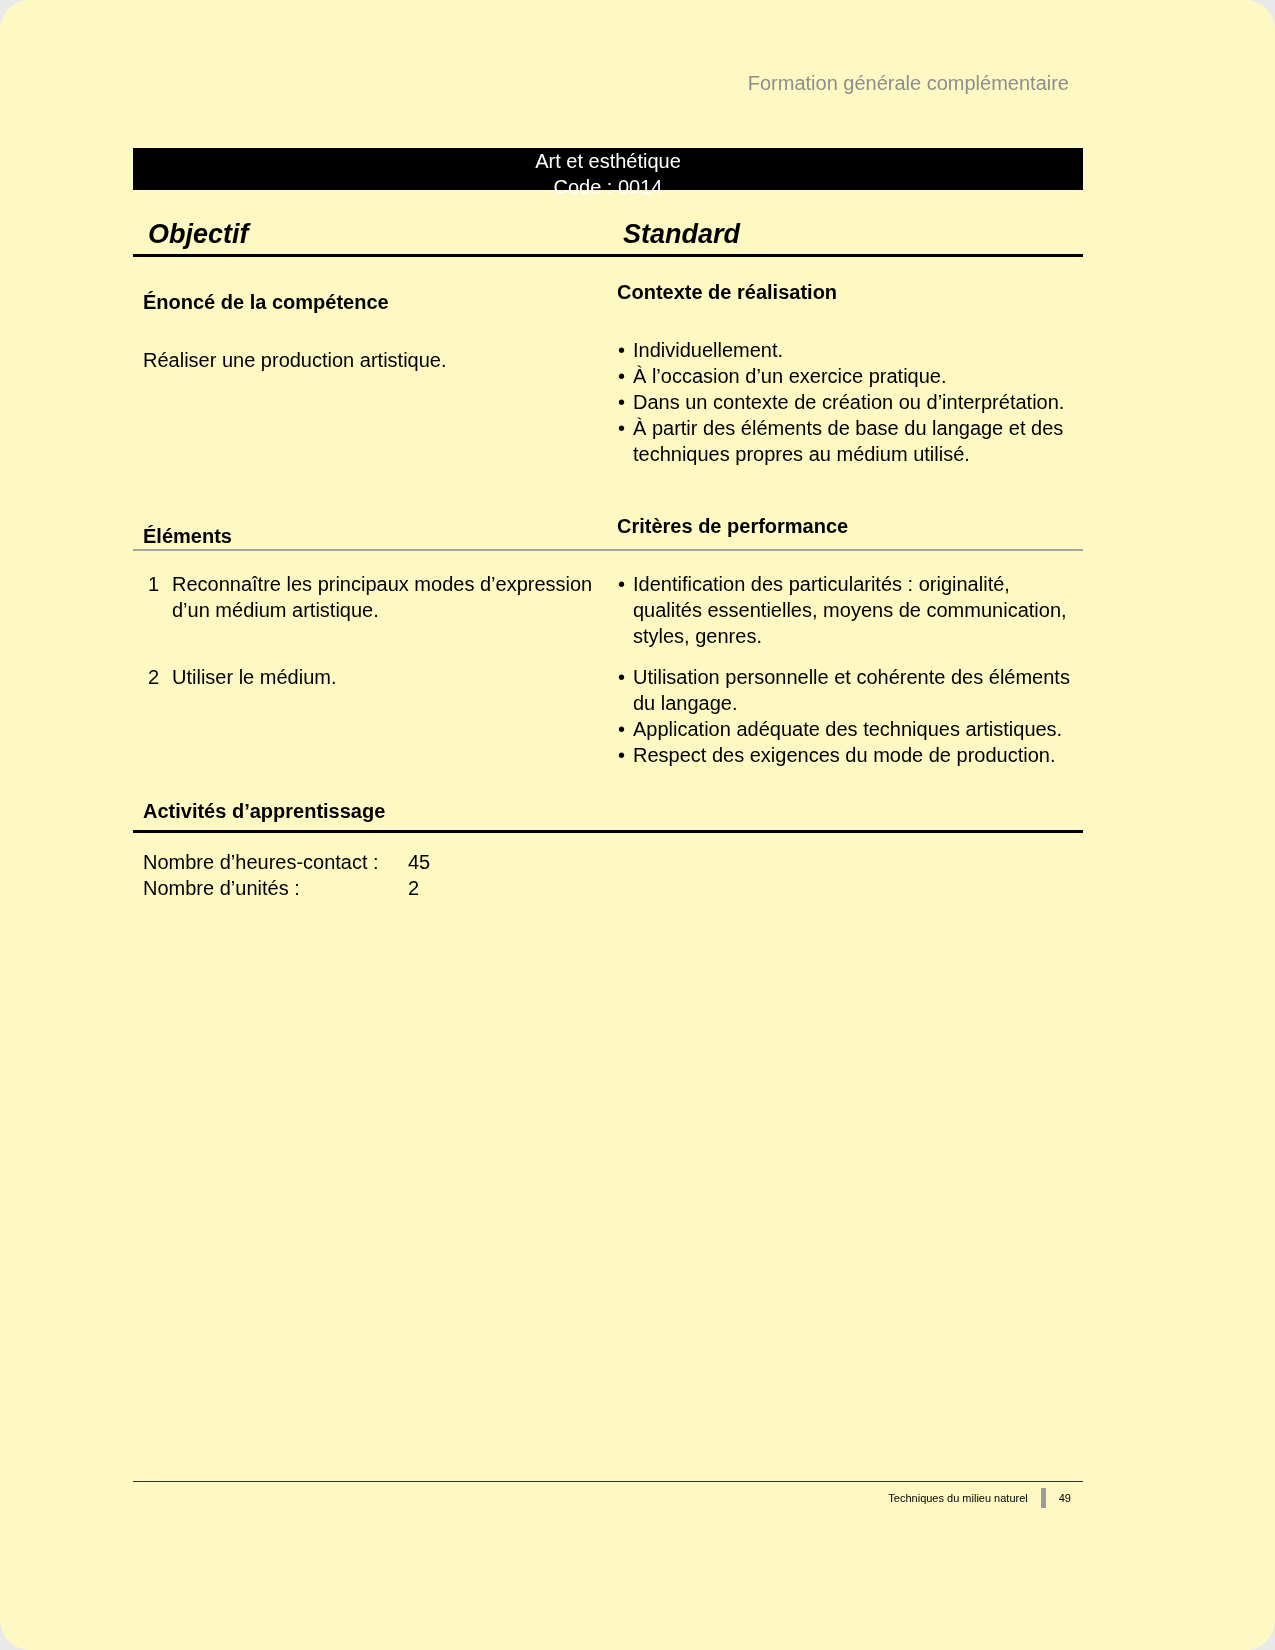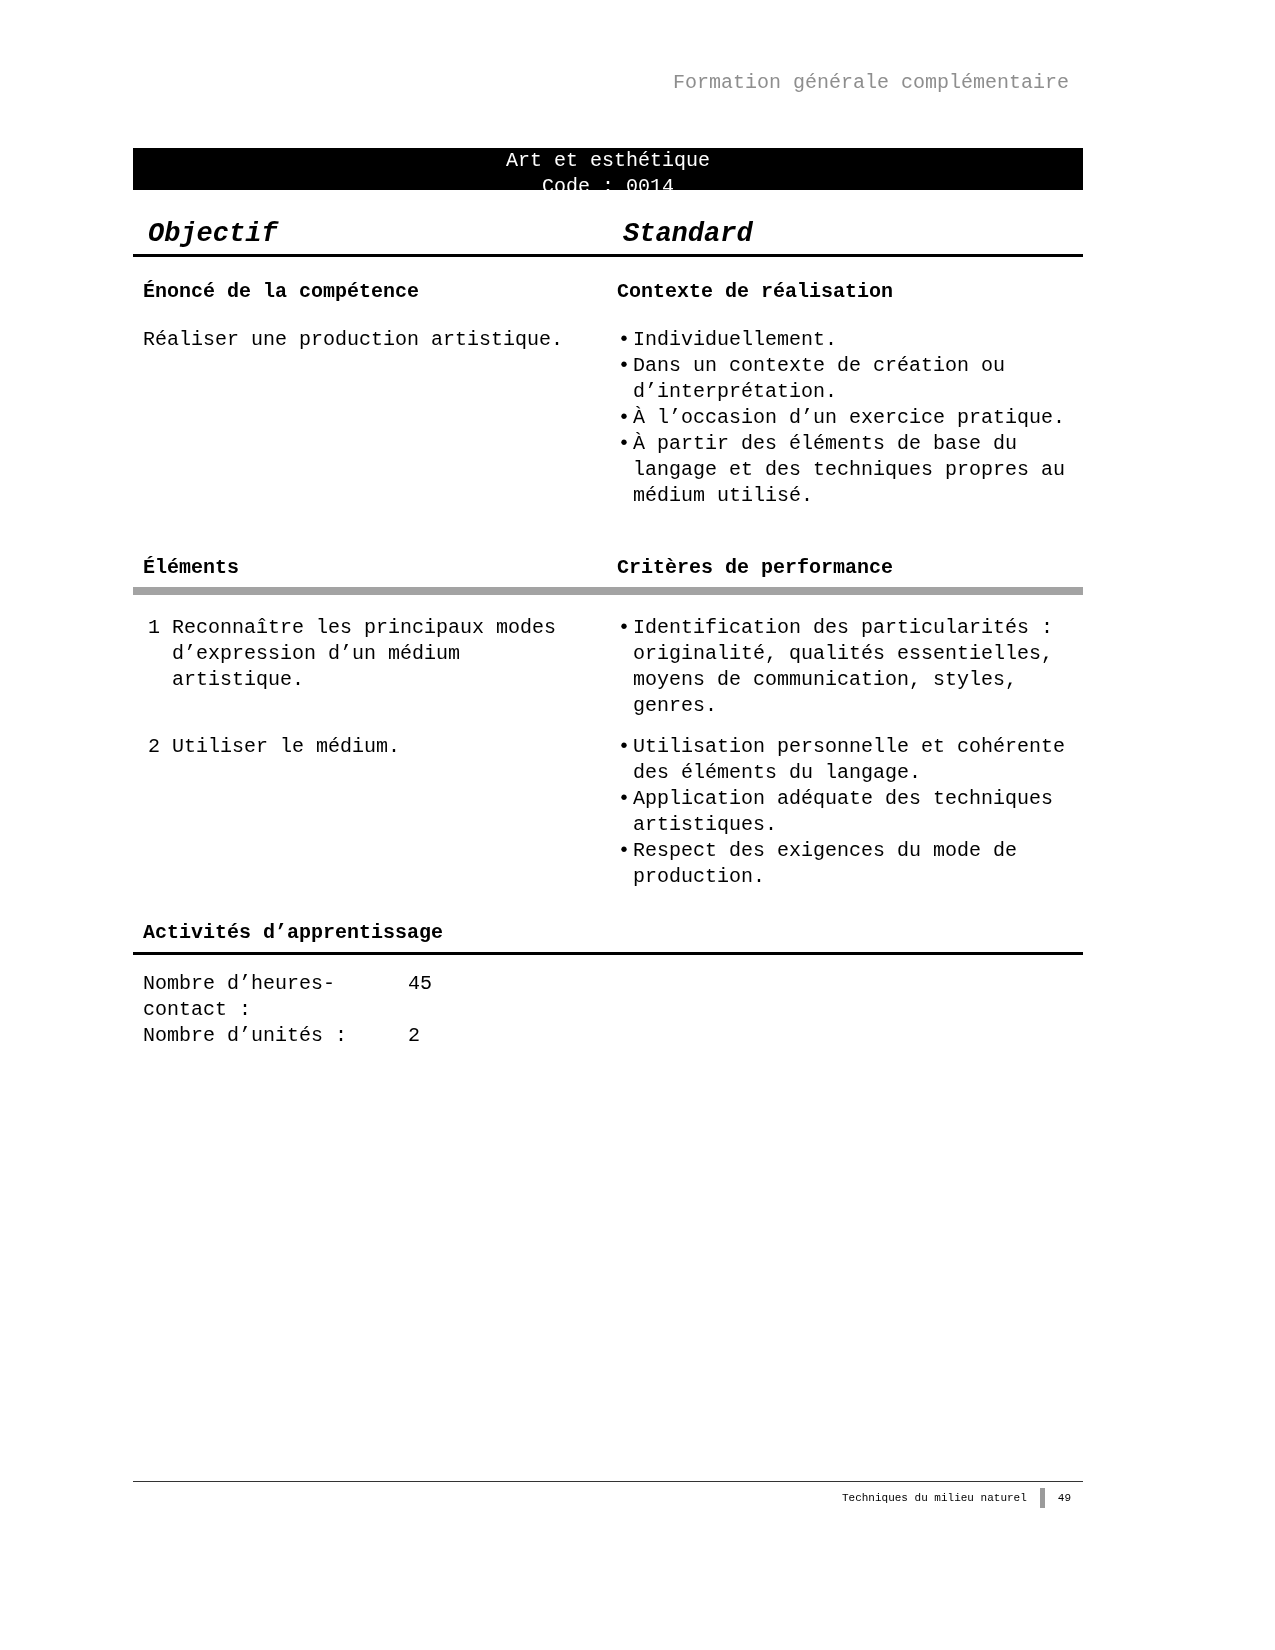--- a/index.html
+++ b/index.html
@@ -5,26 +5,27 @@
   html, body {
     margin: 0;
     padding: 0;
     background: #e9e9e9;
   }
   .page {
     position: relative;
     width: 1275px;
     height: 1650px;
     margin: 0 auto;
-    background: #ffffff;
-    font-family: Liberation Mono, monospace;
+    background: #fef9c3;
+    font-family: Liberation Sans, sans-serif;
     color: #000000;
     font-size: 20px;
     line-height: 26px;
     overflow: hidden;
+    border-radius: 30px;
   }
   .content {
     position: absolute;
     left: 133px;
     top: 0;
     width: 950px;
   }
   .running-header {
     margin-top: 70px;
     text-align: right;
@@ -60,26 +61,26 @@
   .col-heading.objectif { padding-left: 15px; }
   .col-heading.standard { padding-left: 6px; }
   .pair-row {
     display: grid;
     grid-template-columns: 460px 466px;
     column-gap: 24px;
     align-items: start;
   }
   .sub-heading-row { margin-top: 22px; }
   .sub-heading { font-weight: bold; }
-  .pad10 { padding-left: 10px; box-sizing: border-box; }
+  .pad10 { padding-left: 10px; box-sizing: border-box; margin-top: 10px; }
   .body-row { margin-top: 22px; }
   .section2-heading-row {
     margin-top: 46px;
-    padding-bottom: 6px;
-    border-bottom: 8px solid #a3a3a3;
+    padding-bottom: 0;
+    border-bottom: 2px solid #a3a3a3;
   }
   .pair-grid {
     margin-top: 20px;
     display: grid;
     grid-template-columns: 460px 466px;
     column-gap: 24px;
     row-gap: 15px;
     align-items: start;
   }
   .element-item {
@@ -167,25 +168,25 @@
     <div class="pair-row body-row">
       <div class="pad10">Réaliser une production artistique.</div>
       <div>
         <ul class="bullets">
           <li>
             <span class="bullet-icon"></span>
             <span>Individuellement.</span>
           </li>
           <li>
             <span class="bullet-icon"></span>
+            <span>À l’occasion d’un exercice pratique.</span>
+          </li>
+          <li>
+            <span class="bullet-icon"></span>
             <span>Dans un contexte de création ou d’interprétation.</span>
-          </li>
-          <li>
-            <span class="bullet-icon"></span>
-            <span>À l’occasion d’un exercice pratique.</span>
           </li>
           <li>
             <span class="bullet-icon"></span>
             <span>À partir des éléments de base du langage et des techniques propres au médium utilisé.</span>
           </li>
         </ul>
       </div>
     </div>
 
     <div class="pair-row section2-heading-row">

